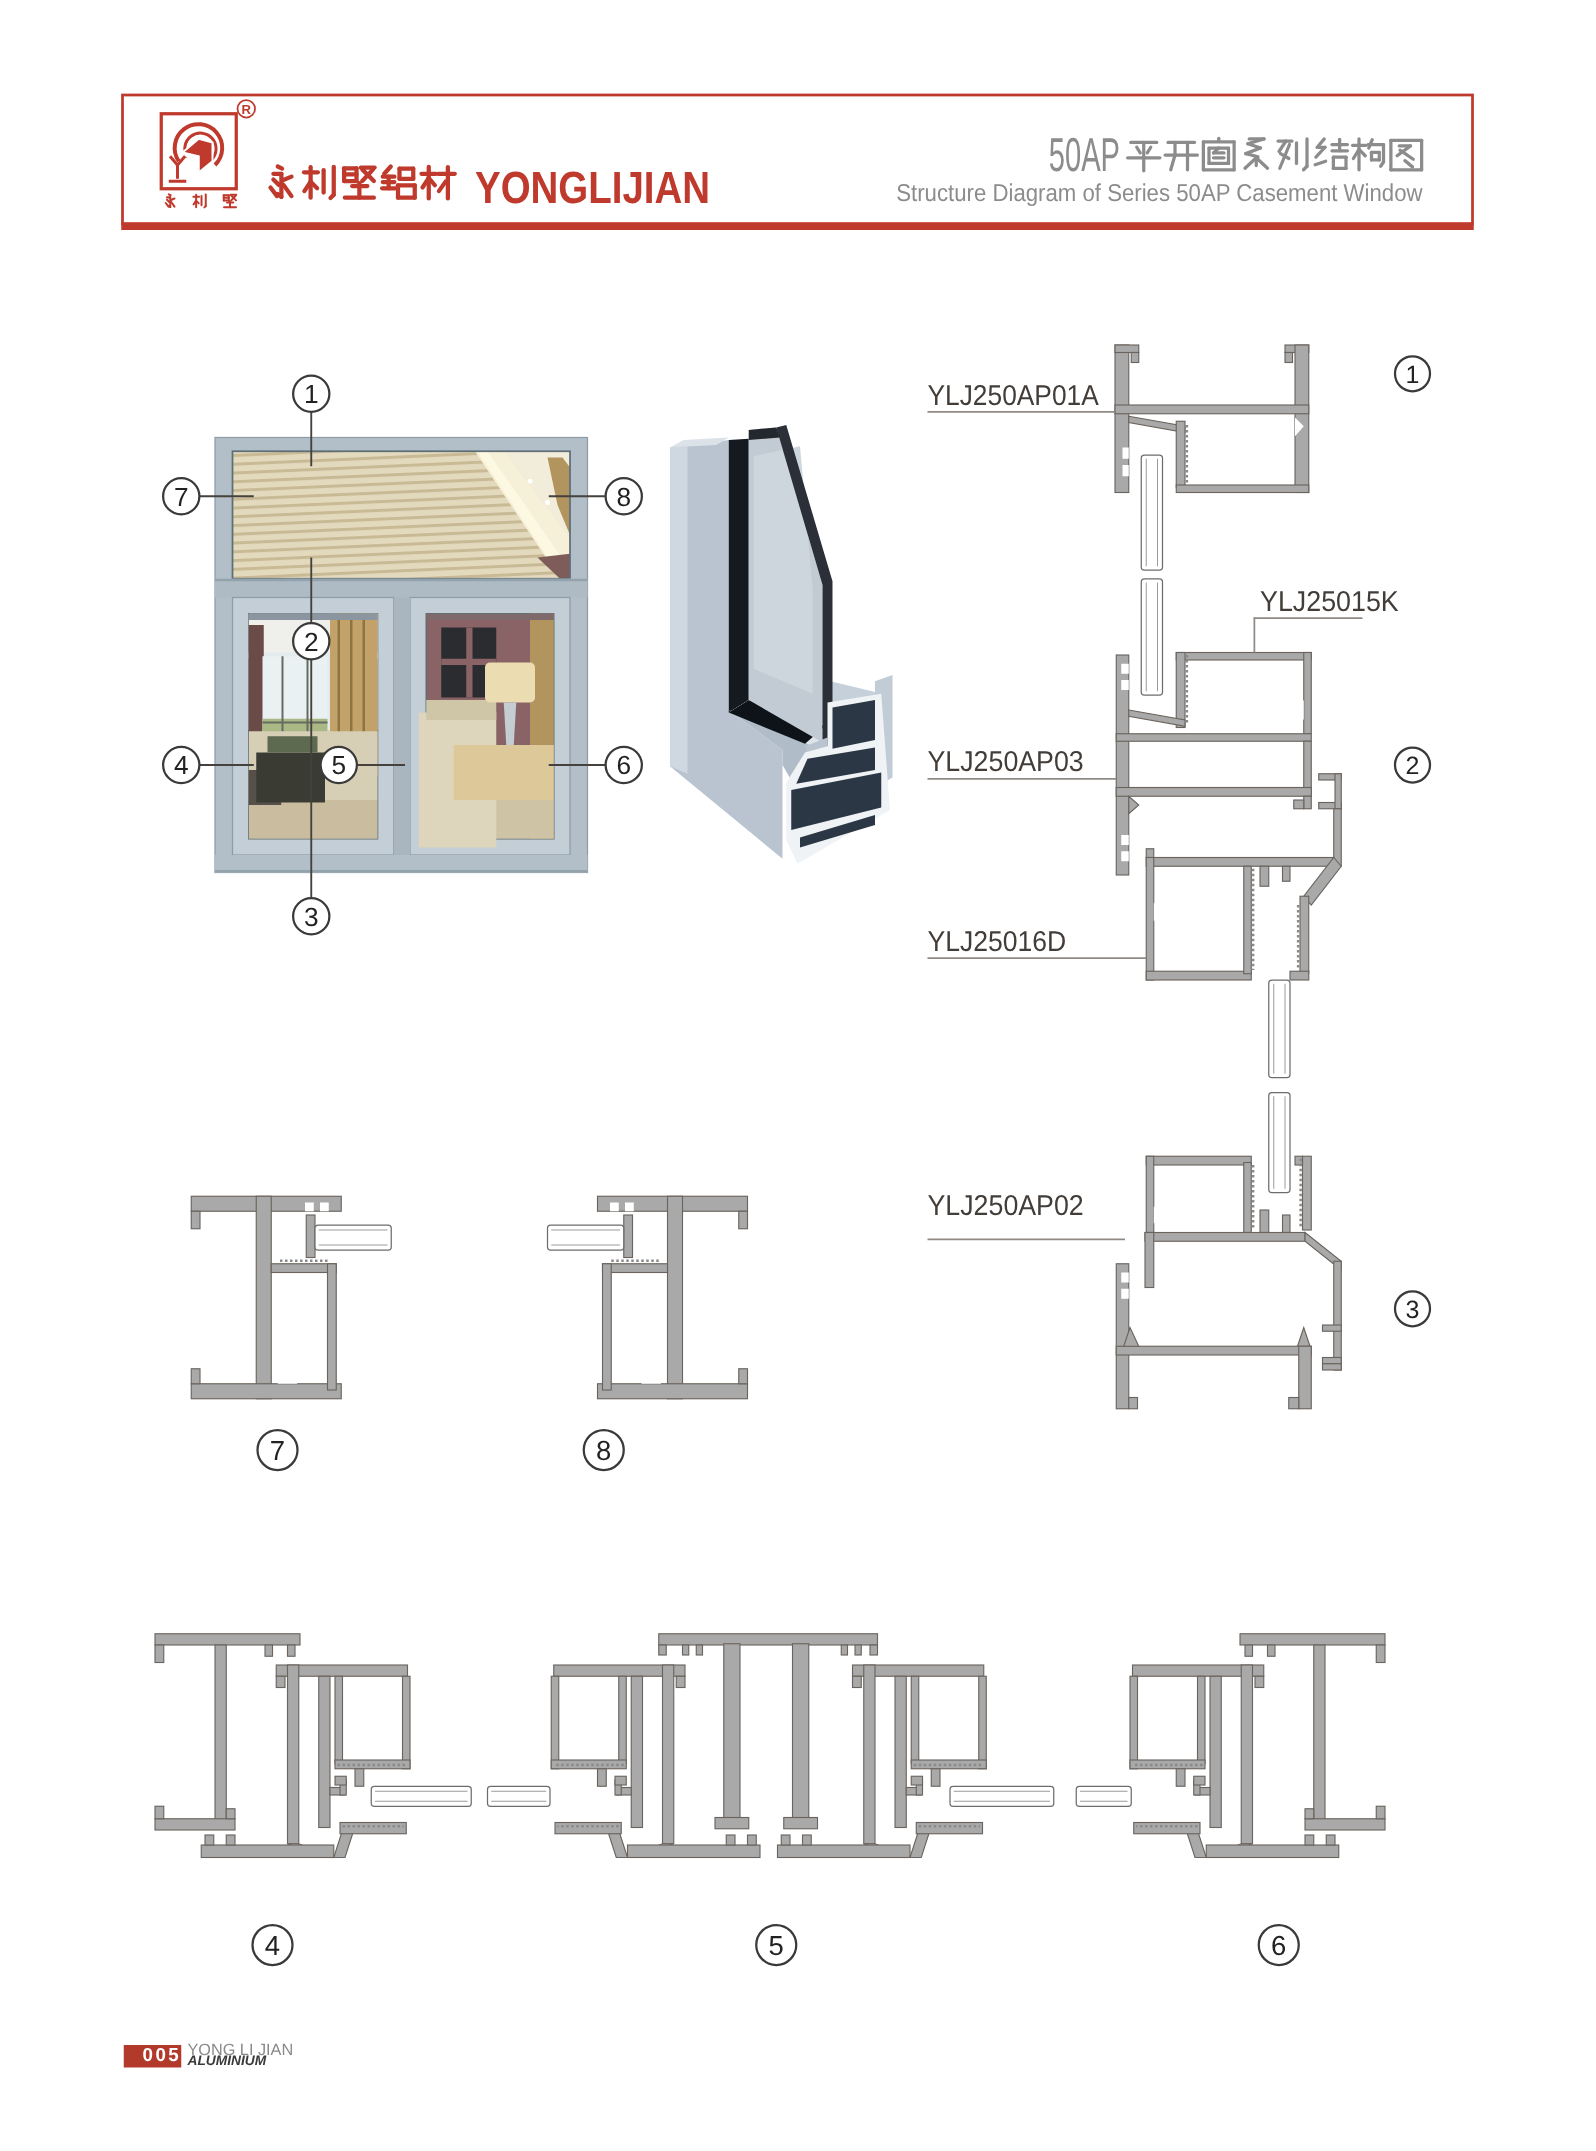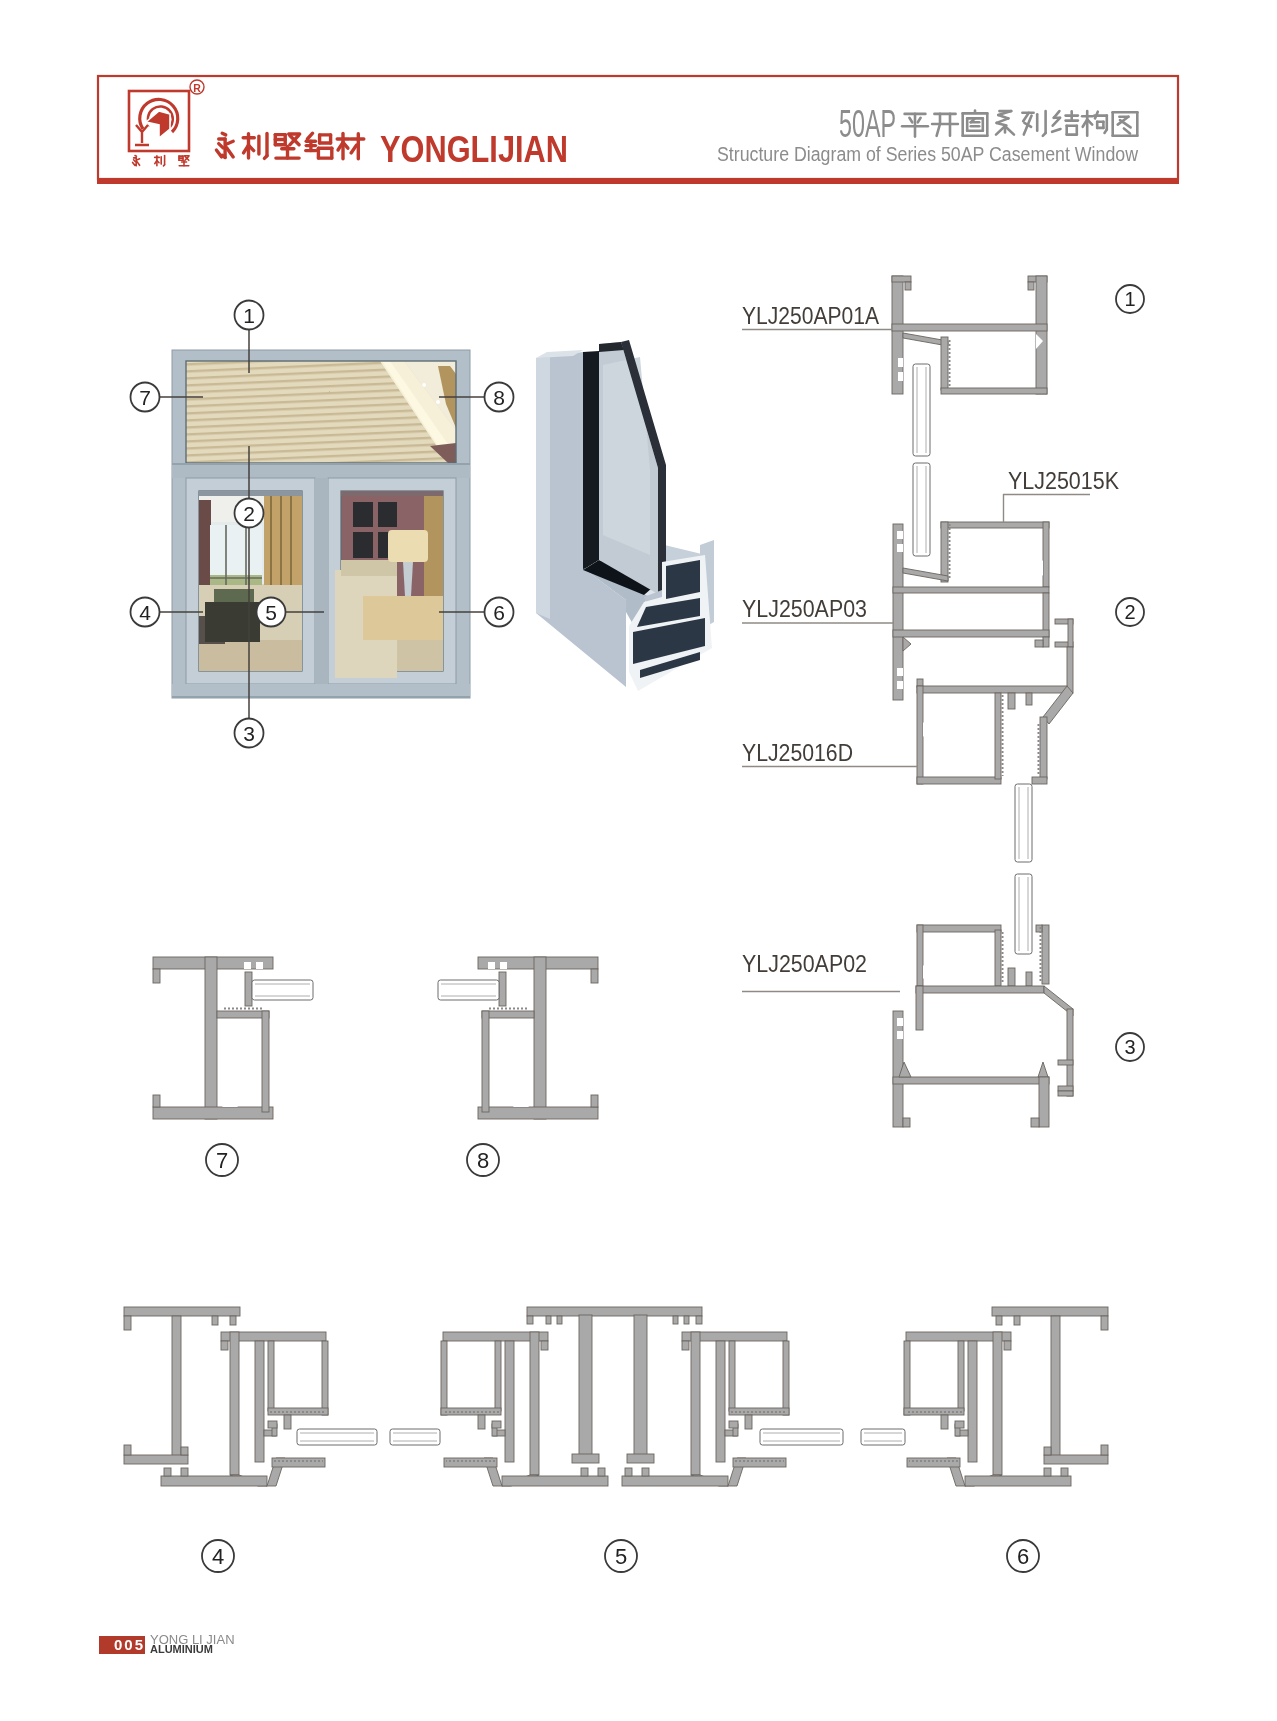--- a/index.html
+++ b/index.html
@@ -514,12 +514,12 @@
     <use href="#prof4" transform="translate(1232,0) scale(-1,1)"></use>
     <circle cx="218" cy="1556" r="16" fill="#fff" stroke="#3a3a3a" stroke-width="1.8"></circle>
     <text x="218" y="1563.9" font-size="22" fill="#222" text-anchor="middle">4</text>
     <circle cx="621" cy="1556" r="16" fill="#fff" stroke="#3a3a3a" stroke-width="1.8"></circle>
     <text x="621" y="1563.9" font-size="22" fill="#222" text-anchor="middle">5</text>
     <circle cx="1023" cy="1556" r="16" fill="#fff" stroke="#3a3a3a" stroke-width="1.8"></circle>
     <text x="1023" y="1563.9" font-size="22" fill="#222" text-anchor="middle">6</text>
   </svg>
 <div class="abs" style="left:99px;top:1636px;width:46px;height:18px;background:#b23a2a;color:#fff;font-weight:bold;font-size:15px;text-align:right;line-height:18px;letter-spacing:2px;">005</div>
 <div class="abs" style="left:150px;top:1635px;font-size:13px;color:#8a8a8a;line-height:9px;">YONG LI JIAN</div>
-<div class="abs" style="left:150px;top:1644px;font-size:11px;color:#3a3a3a;font-weight:bold;line-height:11px;">ALUMINIUM</div>
+<div class="abs" style="left:150px;top:1644px;font-size:11px;color:#3a3a3a;font-weight:bold;line-height:11px;font-style:italic;">ALUMINIUM</div>
 </body></html>

